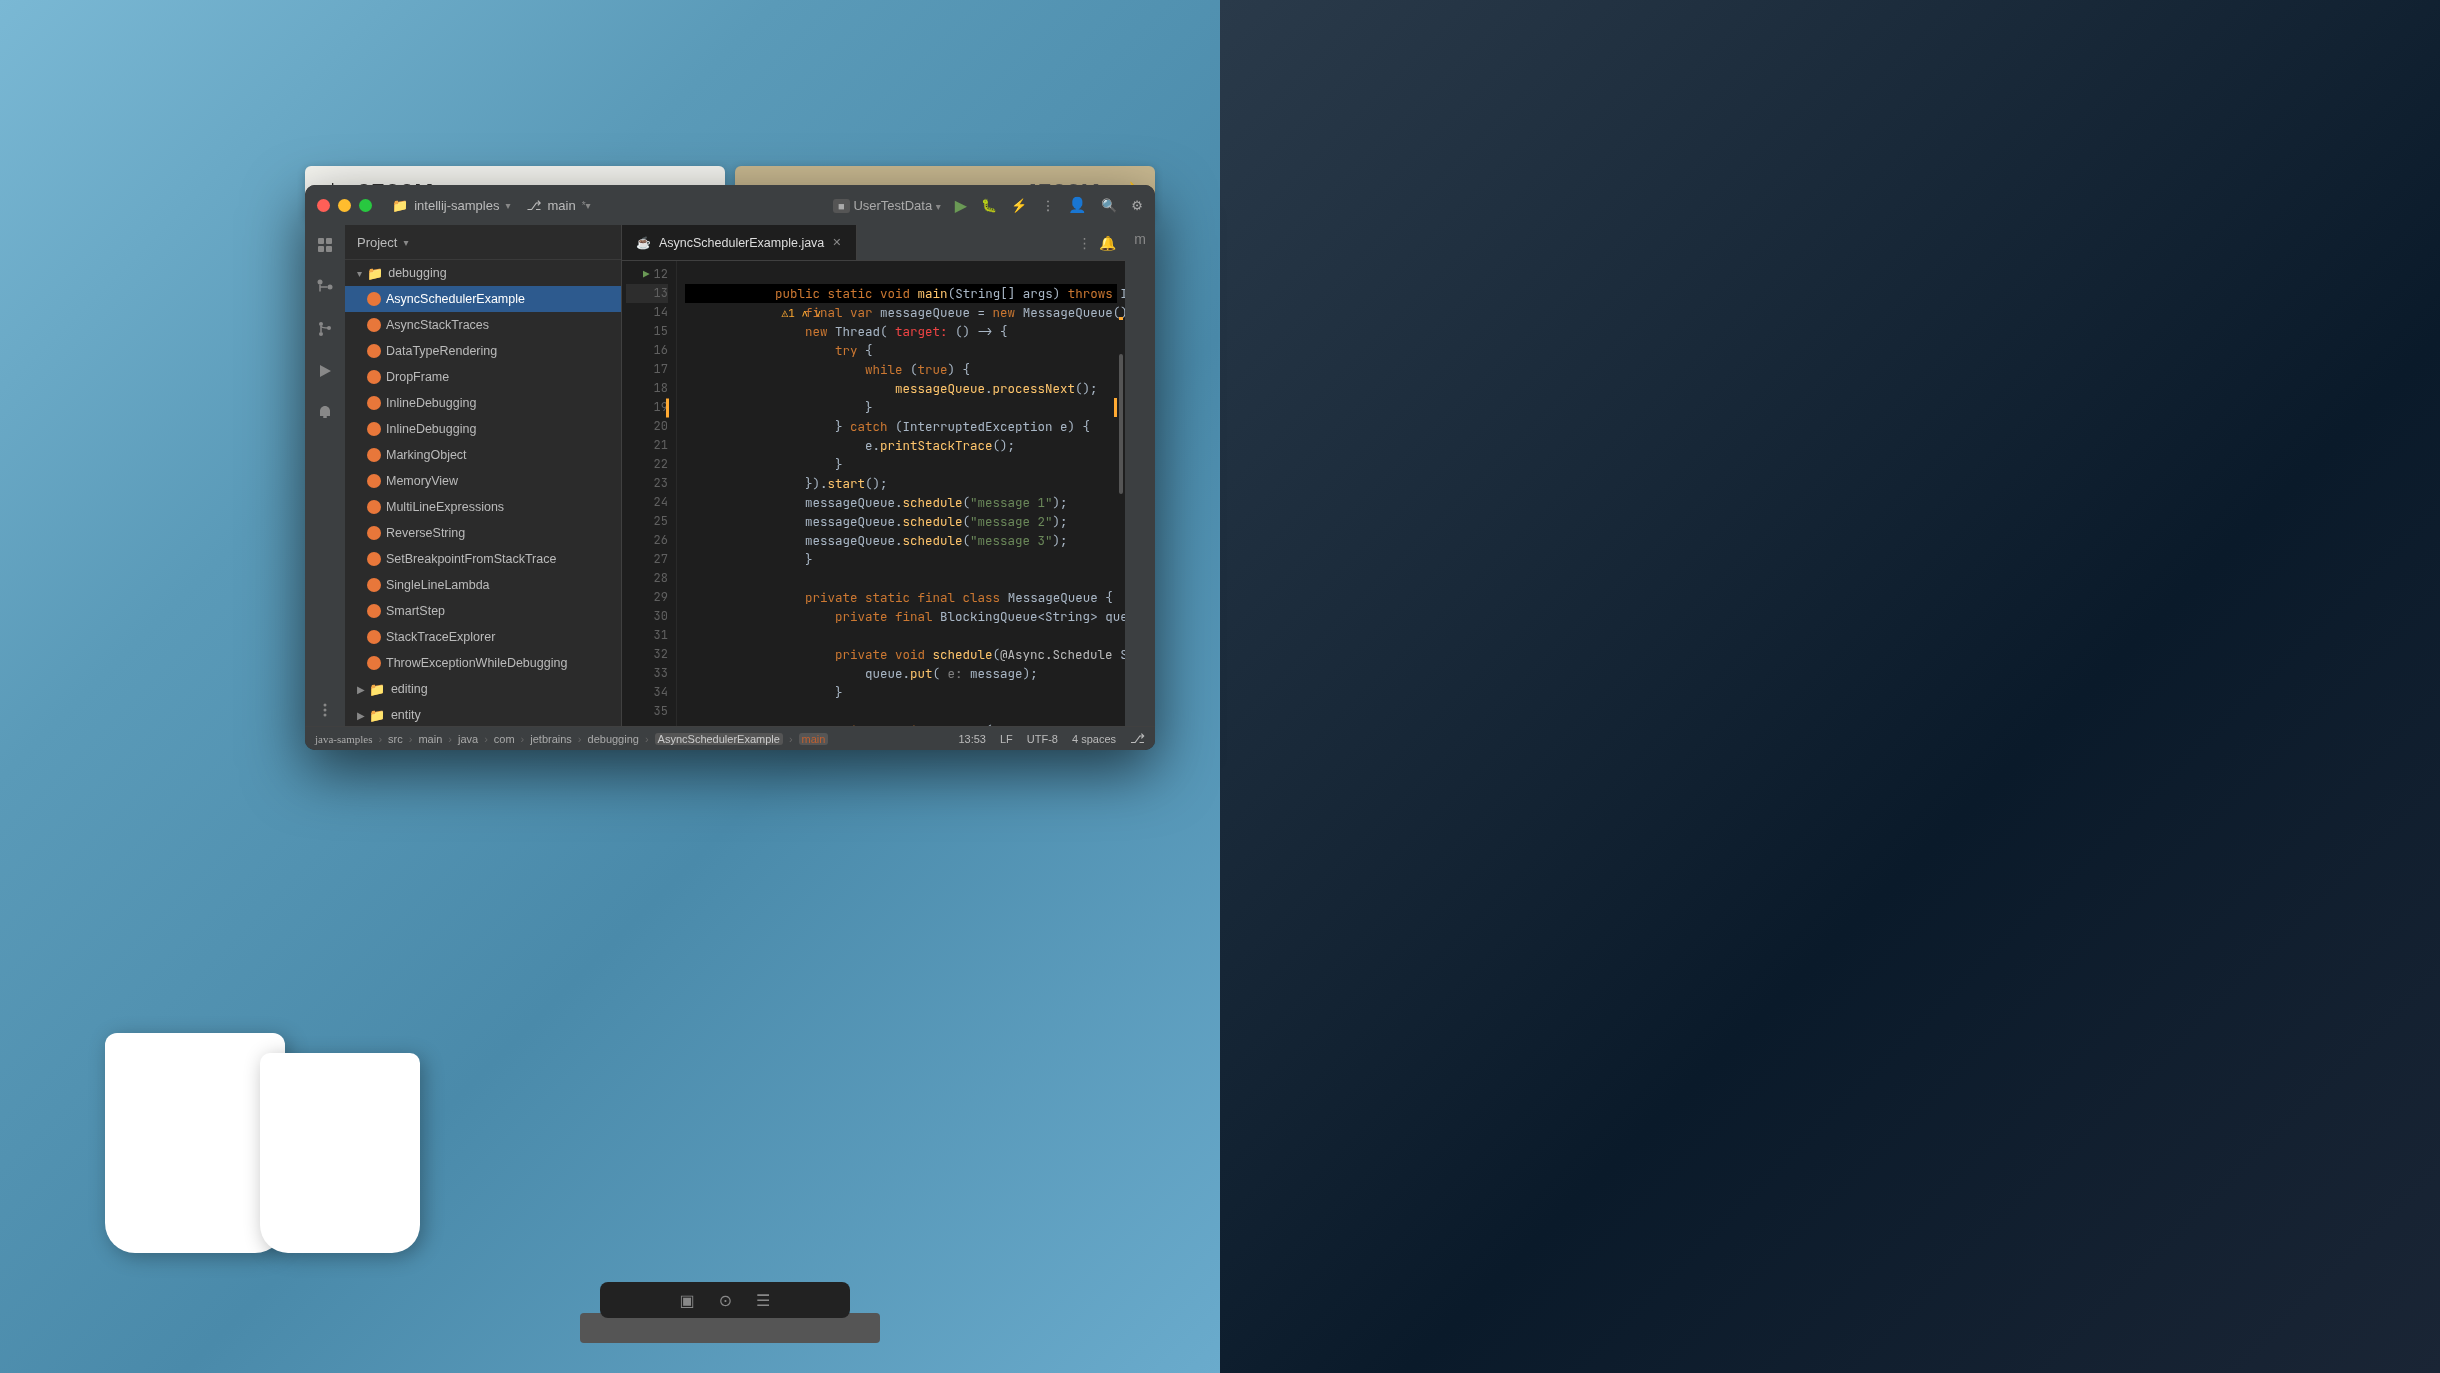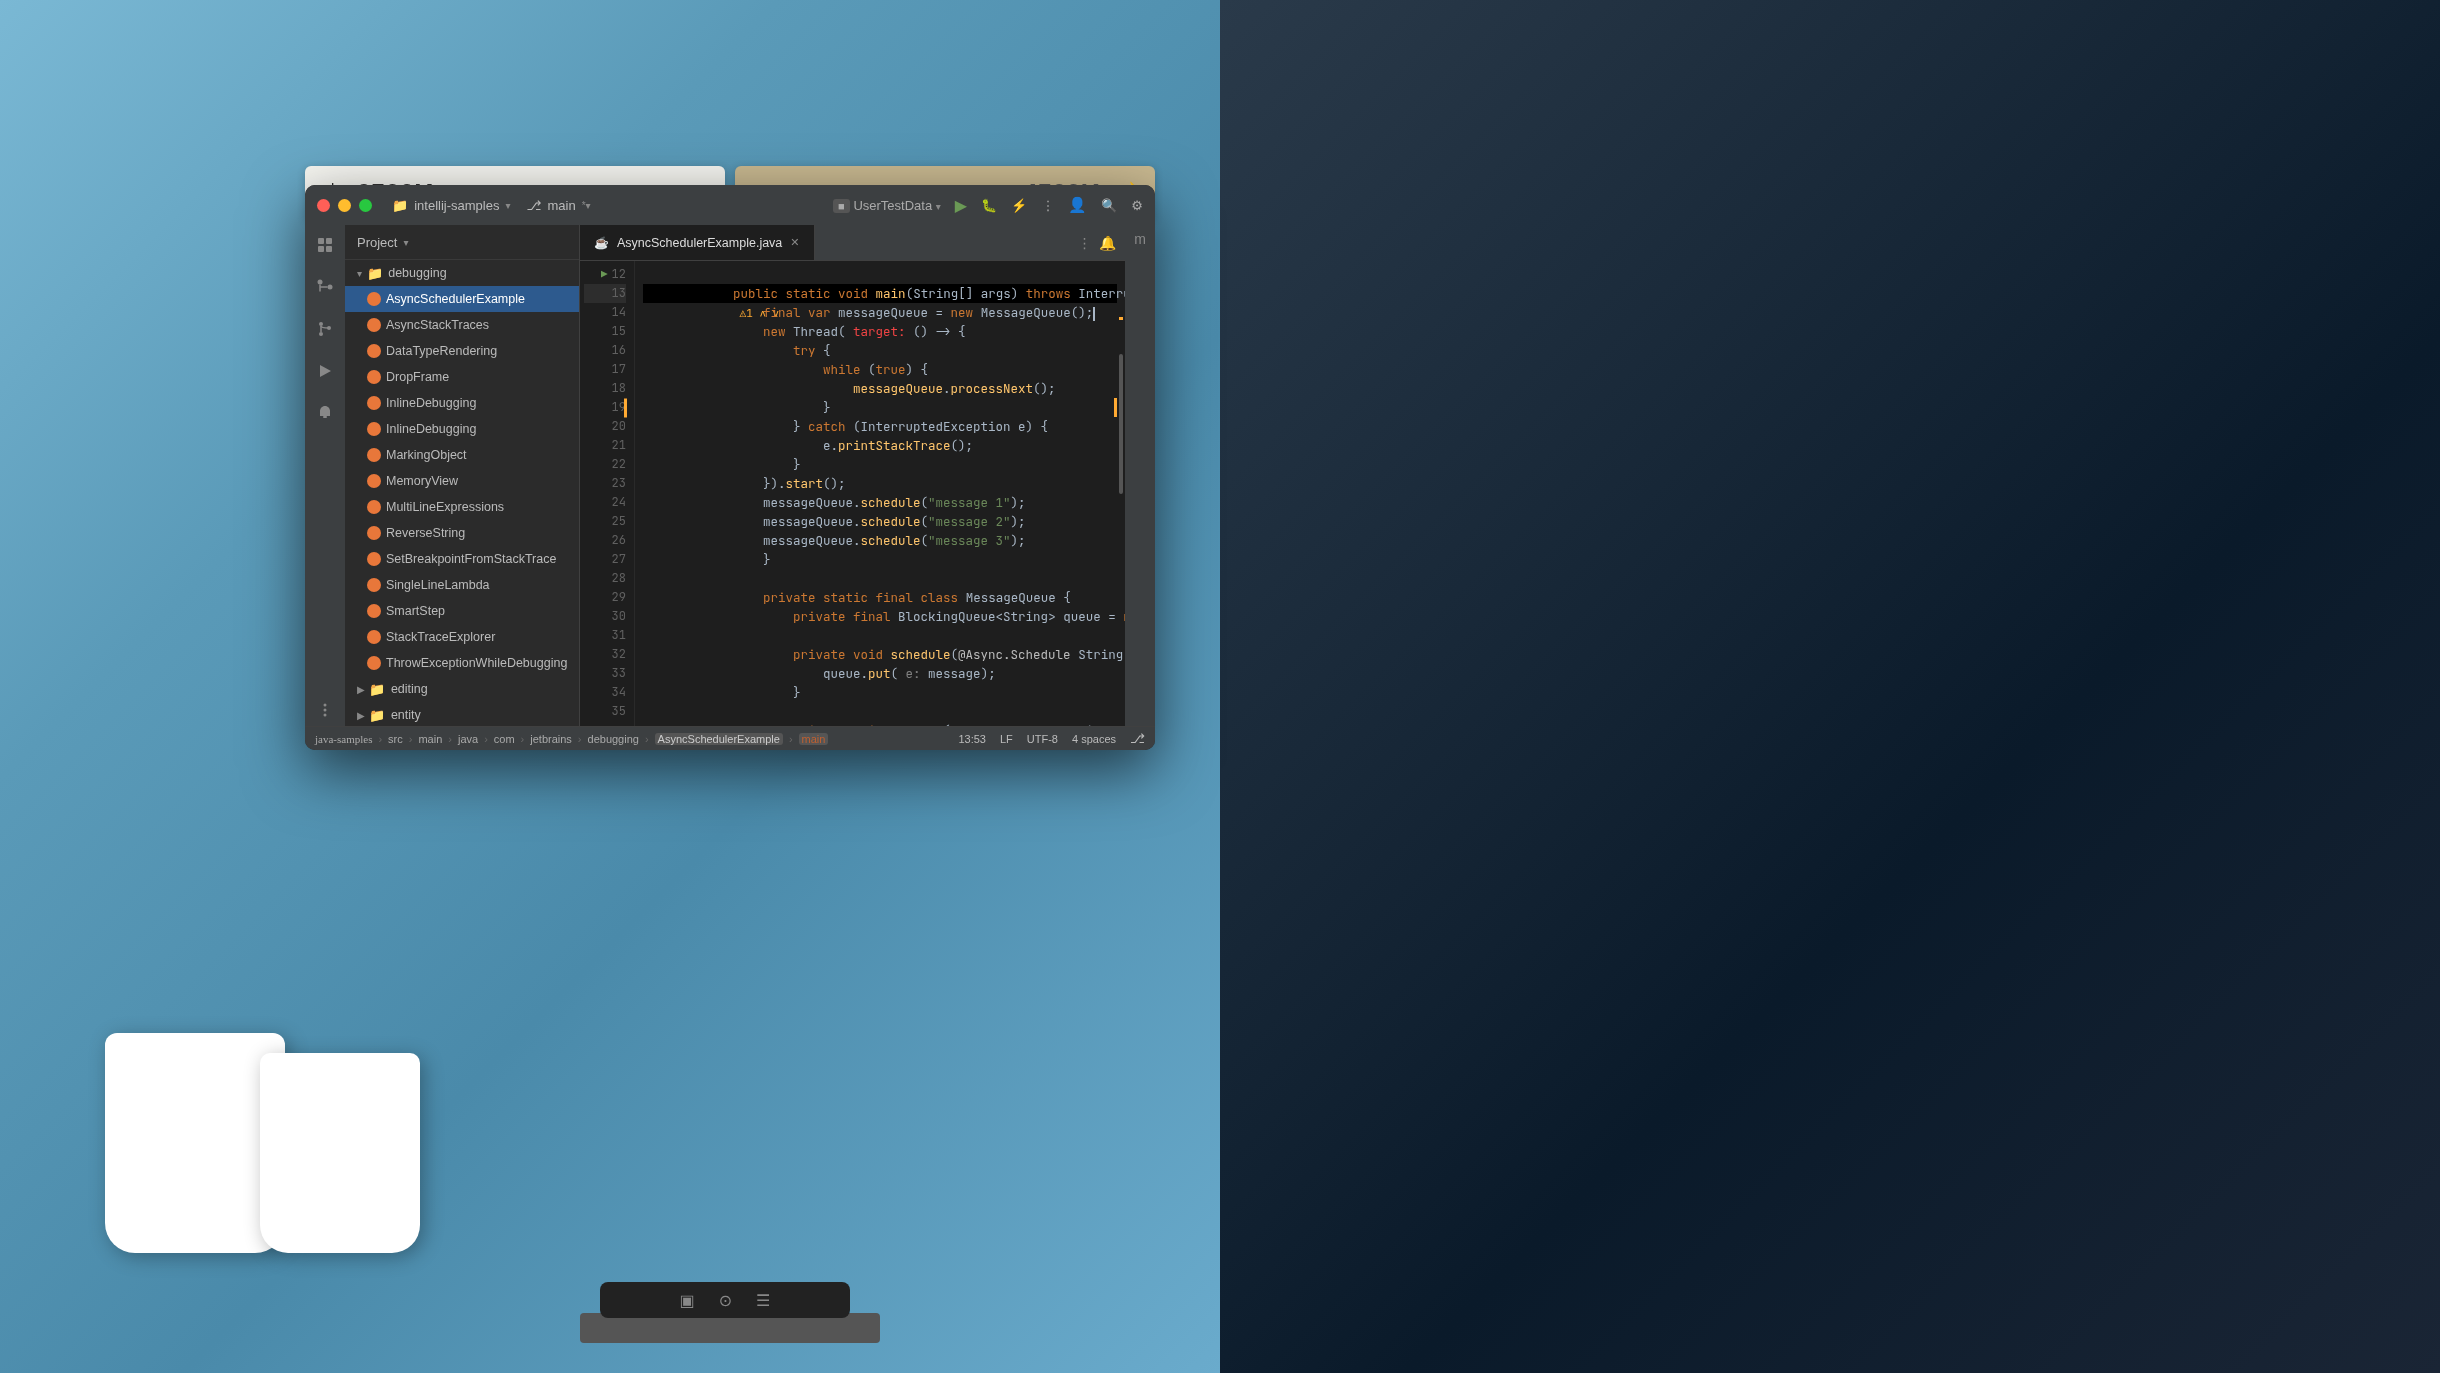--- a/index.html
+++ b/index.html
@@ -174,21 +174,21 @@
       justify-content: center;
       color: #888;
       font-size: 16px;
       cursor: pointer;
       border-radius: 4px;
     }
     .sidebar-icon.active { color: #ccc; }
 
     
     .file-tree {
-      width: 235px;
+      width: 277px;
       background: #2b2b2b;
       border-right: 1px solid #404040;
       flex-shrink: 0;
       overflow-y: auto;
       overflow-x: hidden;
     }
     .file-tree-header {
       height: 35px;
       display: flex;
       align-items: center;

